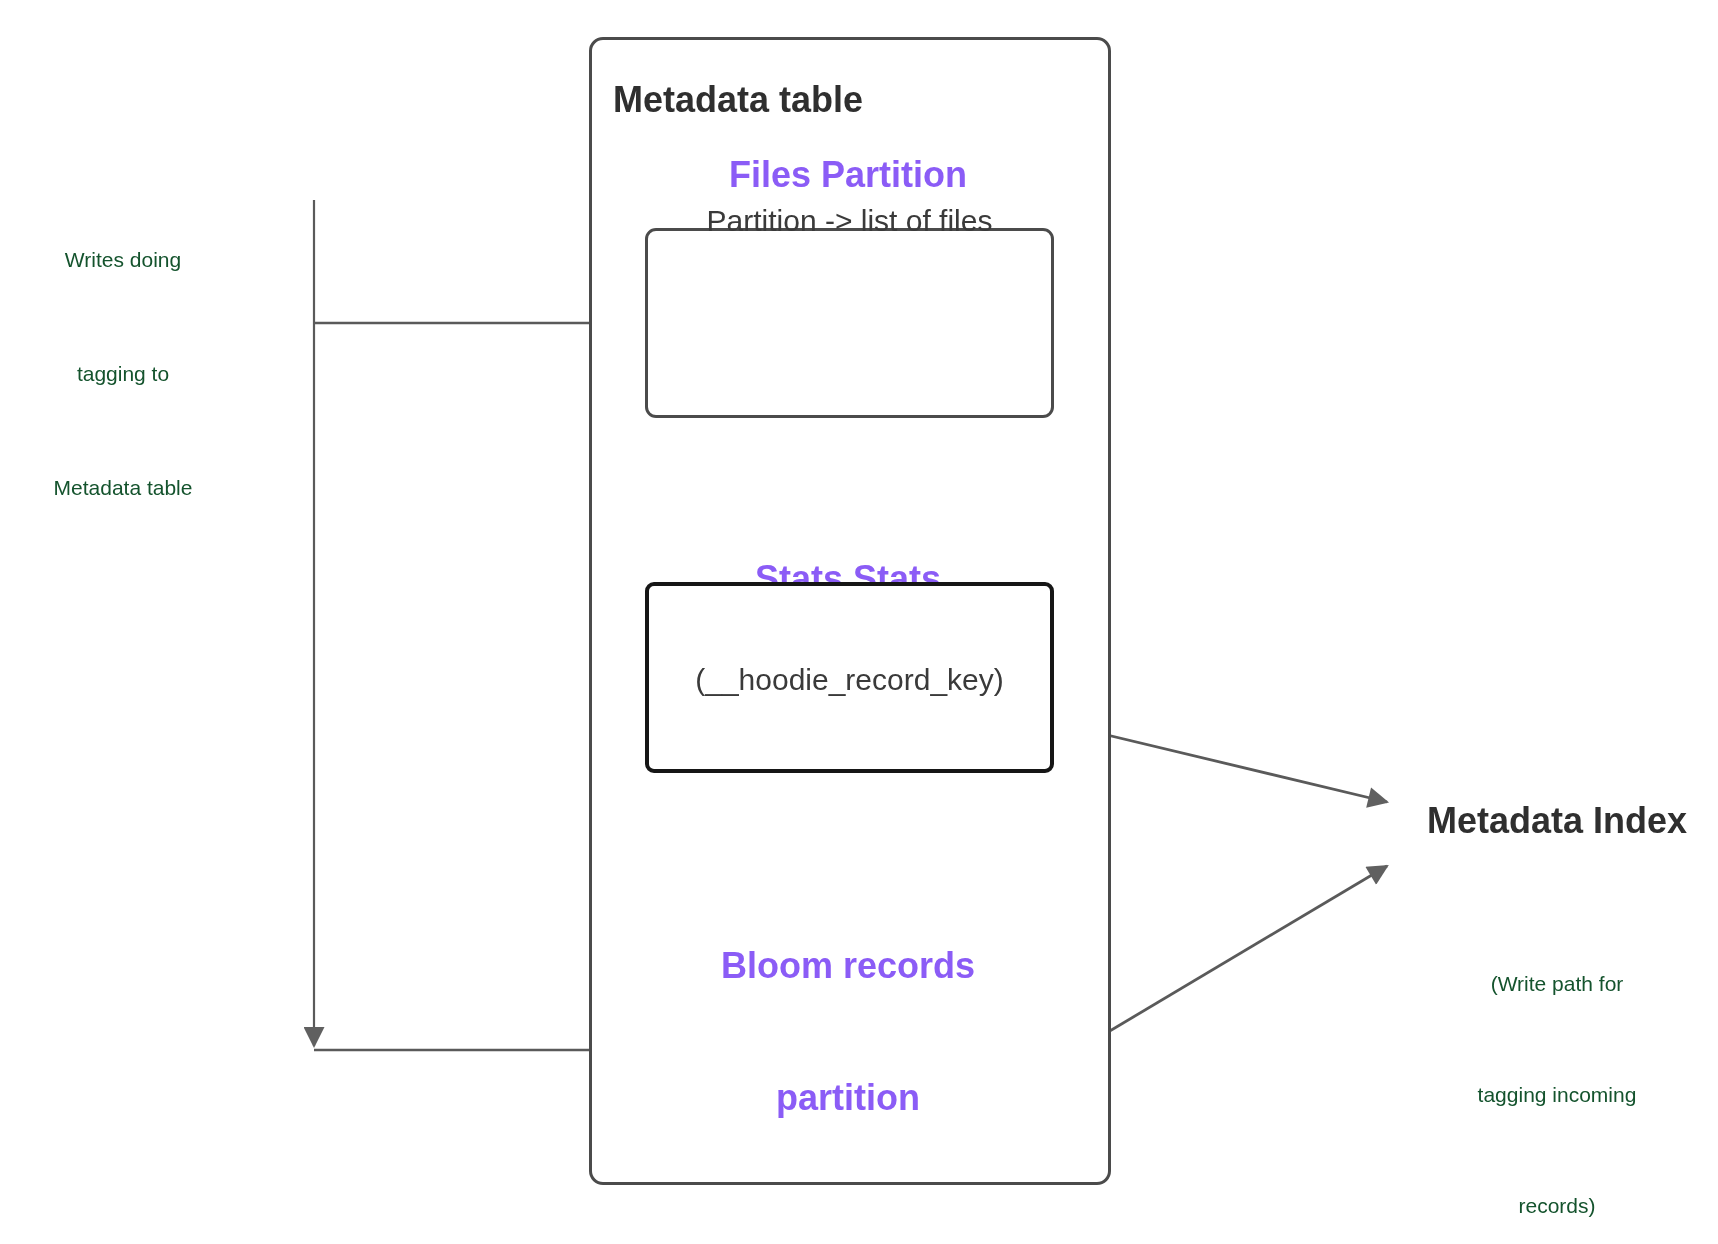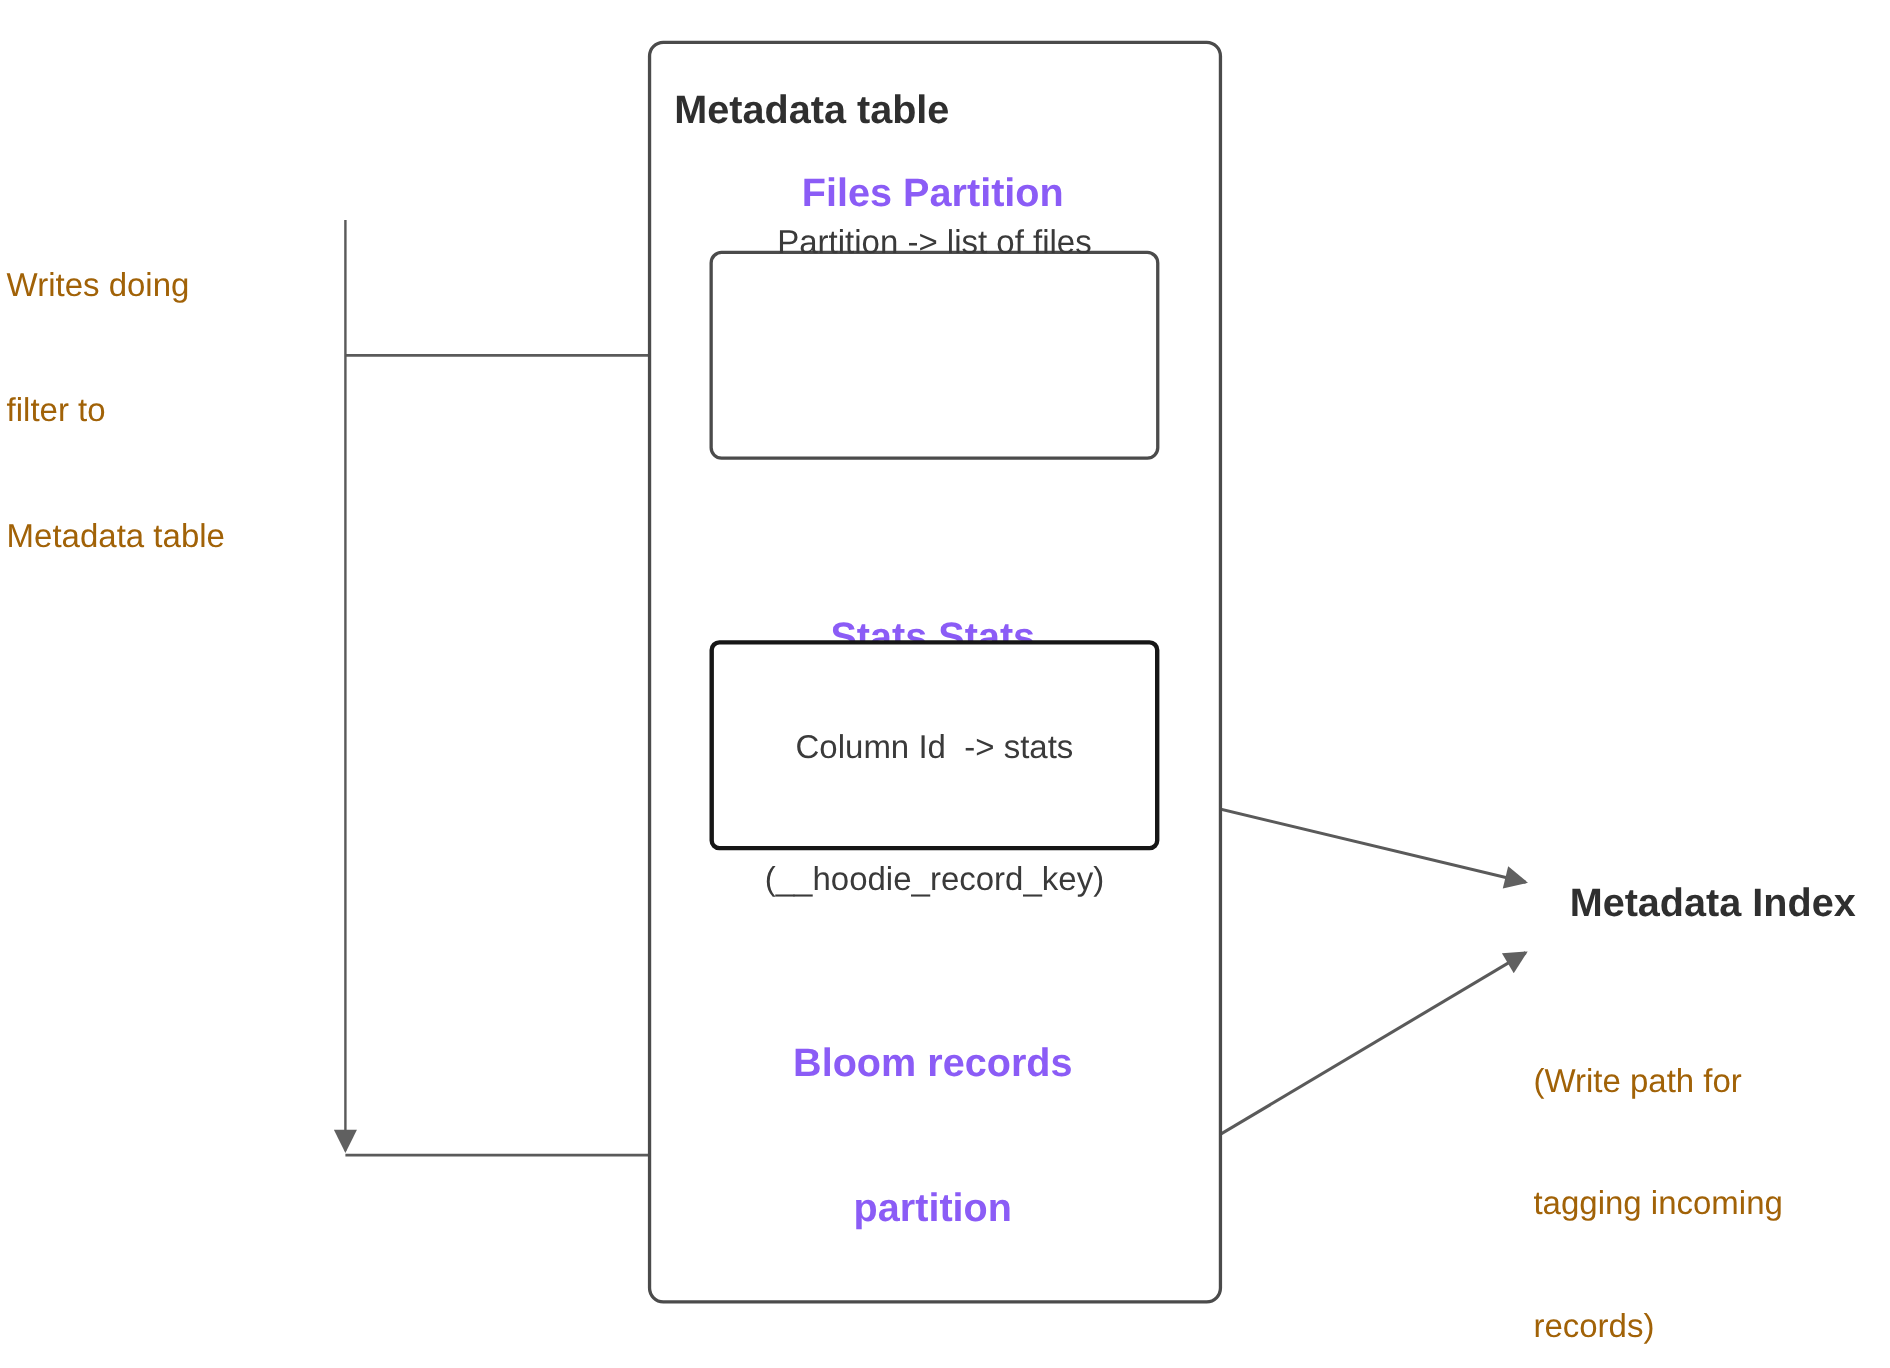--- a/index.html
+++ b/index.html
@@ -17,23 +17,24 @@
     position: absolute;
     left: 0; top: 0;
     width: 1718px; height: 1244px;
   }
   .connectors line {
     stroke: #5a5a5a;
     fill: none;
   }
   .note {
     position: absolute;
-    font-size: 30px;
+    font-size: 21px;
     line-height: 38px;
-    color: #a16207;
+    text-align: center;
+    color: #14532d;
     white-space: pre-wrap;
   }
   .left-note { left: 6px; top: 165px; width: 234px; }
   .container-box {
     position: absolute;
     left: 589px; top: 37px;
     width: 522px; height: 1148px;
     border: 3px solid #4b4b4b;
     border-radius: 14px;
     background: #ffffff;
@@ -109,42 +110,41 @@
     </defs>
     <line x1="314" y1="200" x2="314" y2="1046" stroke-width="2.2" marker-end="url(#arrow)"></line>
     <line x1="314" y1="323" x2="647" y2="323" stroke-width="2.5"></line>
     <line x1="314" y1="1050" x2="647" y2="1050" stroke-width="2.5"></line>
     <line x1="1057" y1="723" x2="1387" y2="802" stroke-width="2.8" marker-end="url(#arrow)"></line>
     <line x1="1056" y1="1063" x2="1387" y2="866" stroke-width="2.8" marker-end="url(#arrow)"></line>
   </svg>
 
   <div class="note left-note">
     <div>Writes doing</div>
-    <div>filter to</div>
+    <div>tagging to</div>
     <div>Metadata table</div>
   </div>
 
   <div class="container-box">
 
     <div class="container-title">Metadata table</div>
 
     <div class="heading files-heading">Files Partition</div>
 
     <div class="inner-box files-box">
       <div class="box-label">Partition -&gt; list of files</div>
     </div>
 
     <div class="heading column-heading">
       <div>Stats Stats</div>
       <div>Partition</div>
     </div>
 
     <div class="inner-box column-box">
       <div class="box-label">
-        <div>Column Id  -&gt; stats</div>
         <div>(__hoodie_record_key)</div>
       </div>
     </div>
 
     <div class="heading bloom-heading">
       <div>Bloom records</div>
       <div>partition</div>
     </div>
 
 

